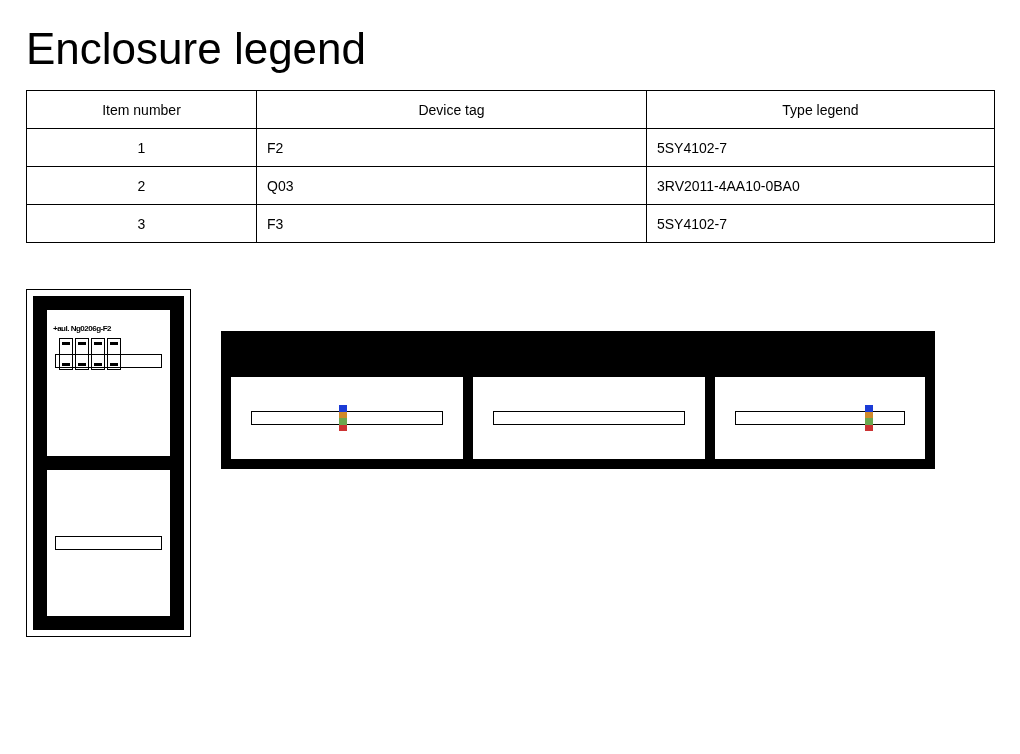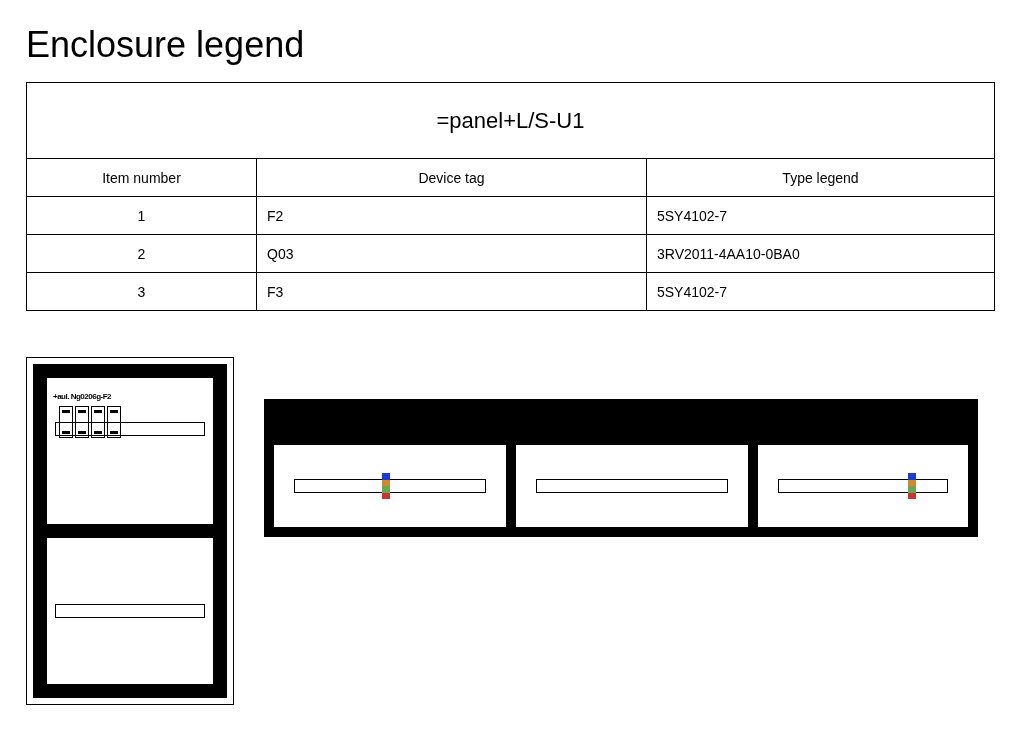--- a/index.html
+++ b/index.html
@@ -6,21 +6,21 @@
   body {
     margin: 0;
     padding: 24px 26px;
     font-family: "Segoe UI", Arial, sans-serif;
     background: #fff;
     color: #000;
     width: 1020px;
   }
   h1.title {
     font-weight: 400;
-    font-size: 36px;
+    font-size: 44px;
     margin: 0 0 16px 0;
   }
   table.legend {
     width: 968px;
     border-collapse: collapse;
     table-layout: fixed;
   }
   table.legend th, table.legend td {
     border: 1px solid #000;
     font-weight: 400;
@@ -44,21 +44,21 @@
   
   .drawings {
     margin-top: 46px;
     display: flex;
     align-items: flex-start;
     gap: 30px;
   }
 
   
   .enclosure {
-    width: 208px;
+    width: 165px;
     height: 348px;
     border: 1px solid #000;
     padding: 6px;
     position: relative;
   }
   .enc-frame {
     width: 100%;
     height: 100%;
     background: #000;
     padding: 14px 14px;
@@ -154,23 +154,20 @@
 
 <h1 class="title">Enclosure legend</h1>
 
 <table class="legend">
   <colgroup>
       <col class="c1">
       <col class="c2">
       <col class="c3">
     </colgroup>
   <tbody>
-      <tr>
-        <th colspan="3" class="banner">=panel+L/S-U1</th>
-      </tr>
   <tr>
     <th>Item number</th>
     <th>Device tag</th>
     <th>Type legend</th>
   </tr>
   <tr>
     <td class="item">1</td>
     <td class="tag">F2</td>
     <td class="type">5SY4102-7</td>
   </tr>

